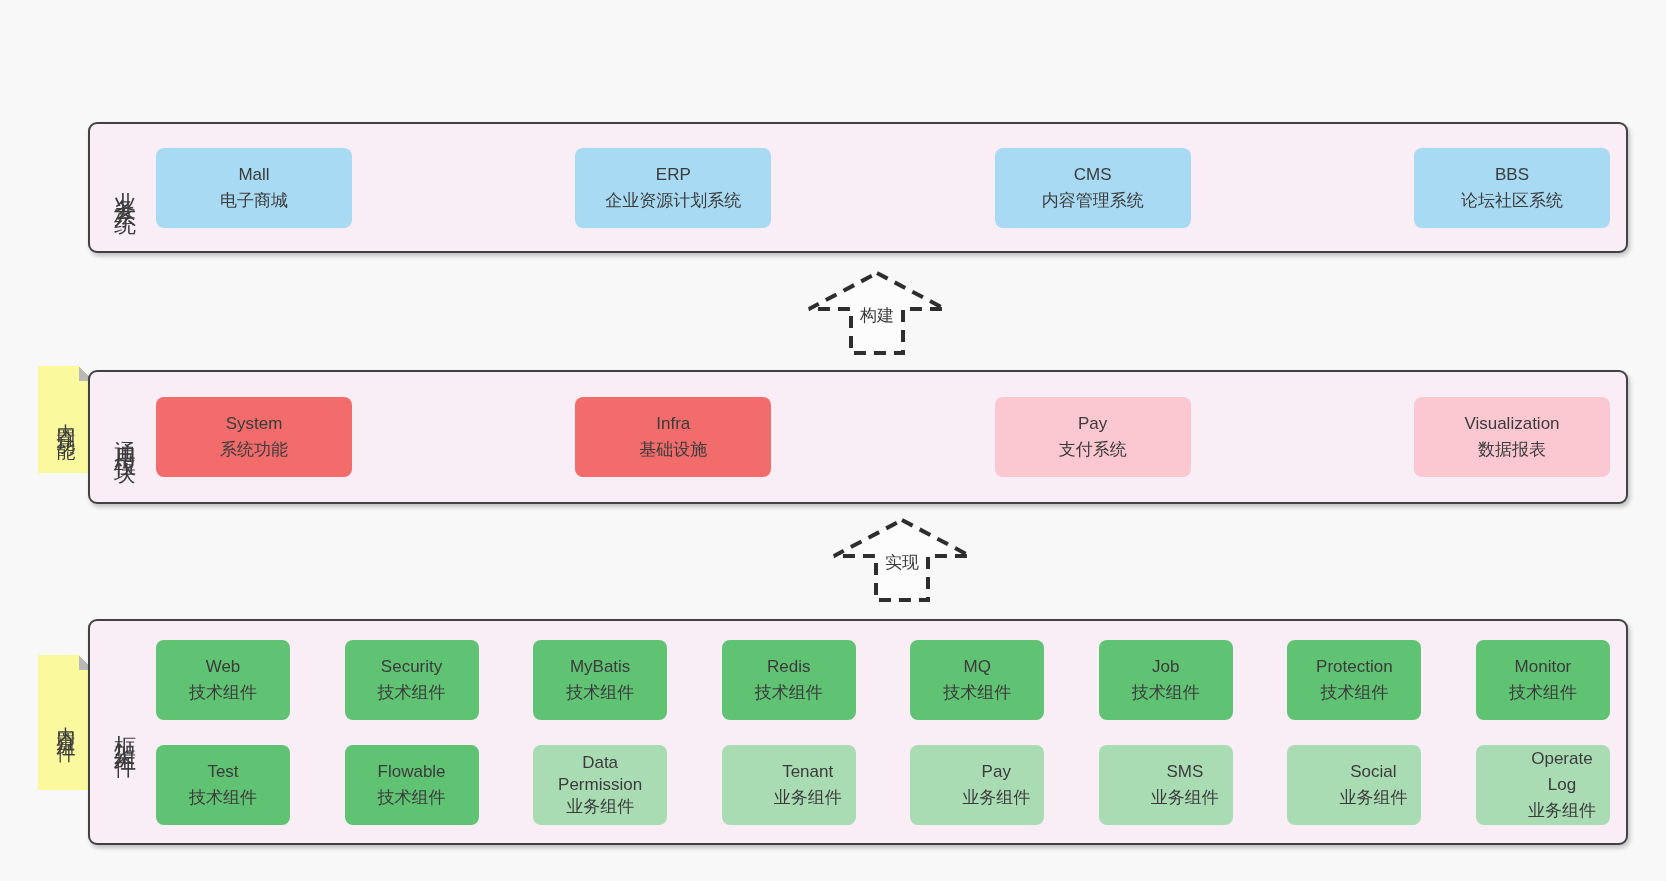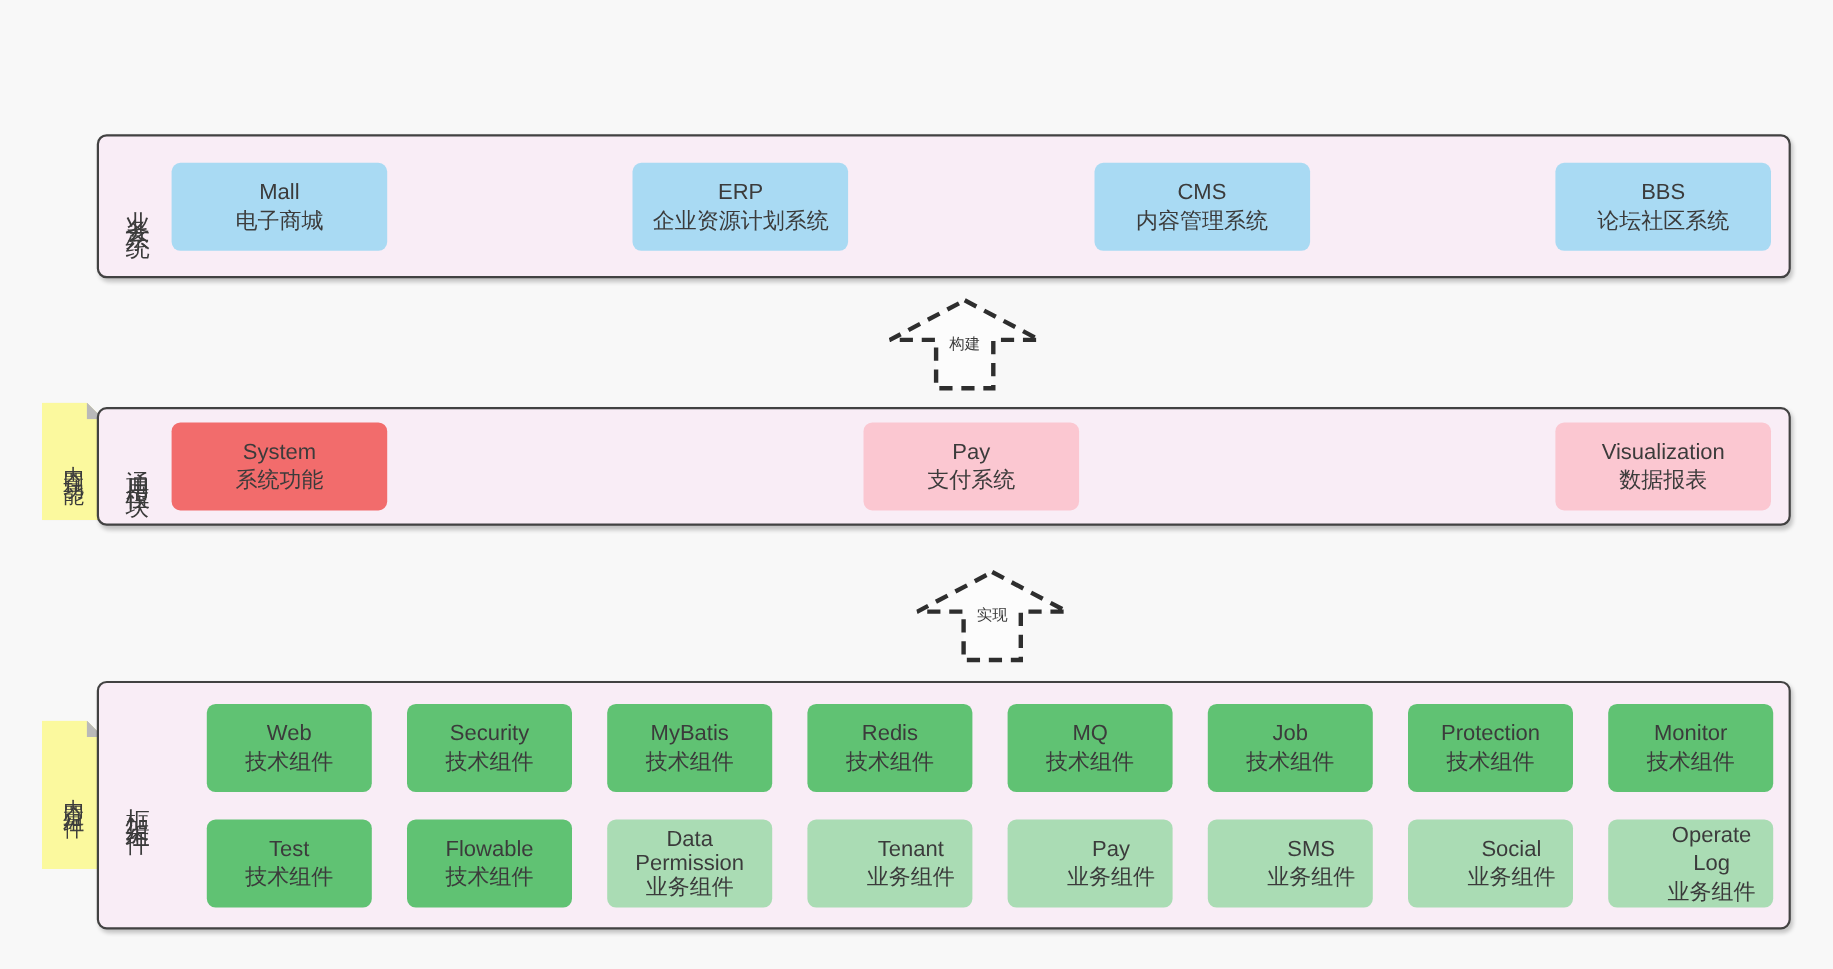--- a/index.html
+++ b/index.html
@@ -17,21 +17,21 @@
     position:absolute;left:88px;width:1540px;
     background:var(--container-bg);
     border:2px solid var(--container-border);
     border-radius:9px;
     box-shadow:2px 3px 4px rgba(0,0,0,0.22);
     display:flex;align-items:center;
     box-sizing:border-box;
     z-index:2;
   }
   .c1{top:122px;height:131px;}
-  .c2{top:370px;height:108px;justify-content:flex-end;}
+  .c2{top:370px;height:134px;justify-content:flex-end;}
   .c3{top:619px;height:226px;}
 
   .side-label{
     flex:0 0 46px;margin-left:12px;
     writing-mode:vertical-rl;text-orientation:upright;
     font-size:22px;letter-spacing:7px;color:var(--text);
     display:flex;align-items:center;justify-content:center;
     height:100%;
   }
   .boxes{
@@ -40,25 +40,25 @@
   }
   .grid-rows{
     flex:1;display:flex;flex-direction:column;row-gap:25px;
     margin-left:8px;margin-right:16px;
   }
   .grid-rows .boxes{margin:0;}
 
   .box{
     height:80px;border-radius:8px;
     display:flex;flex-direction:column;align-items:center;justify-content:center;
-    text-align:center;color:var(--text);font-size:20px;line-height:26px;
+    text-align:center;color:var(--text);font-size:17px;line-height:26px;
     box-sizing:border-box;padding:0 6px;
   }
   .w196{width:196px;}
-  .w150{width:150px;margin-left:32px;}
+  .w150{width:134px;}
   .blue{background:var(--box-blue);}
   .red{background:var(--box-red);}
   .pink{background:var(--box-pink);}
   .green{background:var(--box-green);}
   .green-light{background:var(--box-green-light);padding-left:44px;}
   .wrap3{line-height:22px;padding:0 15px;}
 
   .note{
     position:absolute;left:38px;width:56px;background:var(--note-yellow);
     z-index:1;box-shadow:1px 2px 3px rgba(0,0,0,0.18);
@@ -78,21 +78,21 @@
     display:flex;align-items:center;justify-content:center;
   }
 
   .arrow{position:absolute;width:142px;height:86px;z-index:1;}
   .arrow-1{left:806px;top:270px;}
   .arrow-2{left:831px;top:517px;}
   .arrow svg{display:block;width:142px;height:86px;}
   .arrow-label{
     position:absolute;top:33px;left:50%;transform:translateX(-50%);
     background:var(--arrow-fill);padding:1px 4px;
-    font-size:14px;color:var(--text);white-space:nowrap;
+    font-size:17px;color:var(--text);white-space:nowrap;
   }
 </style>
 </head>
 <body>
 
 <div class="stage">
 
   <div class="container c1">
     <div class="side-label">业务系统</div>
     <div class="boxes">
@@ -127,20 +127,24 @@
     <div class="note-fold"></div>
   </div>
 
   <div class="container c2">
     <div class="side-label">通用模块</div>
     <div class="boxes">
       <div class="box red w196">
         <div>System</div>
         <div>系统功能</div>
       </div>
+      <div class="box red w196">
+        <div>Infra</div>
+        <div>基础设施</div>
+      </div>
       <div class="box pink w196">
         <div>Pay</div>
         <div>支付系统</div>
       </div>
       <div class="box pink w196">
         <div>Visualization</div>
         <div>数据报表</div>
       </div>
     </div>
   </div>

